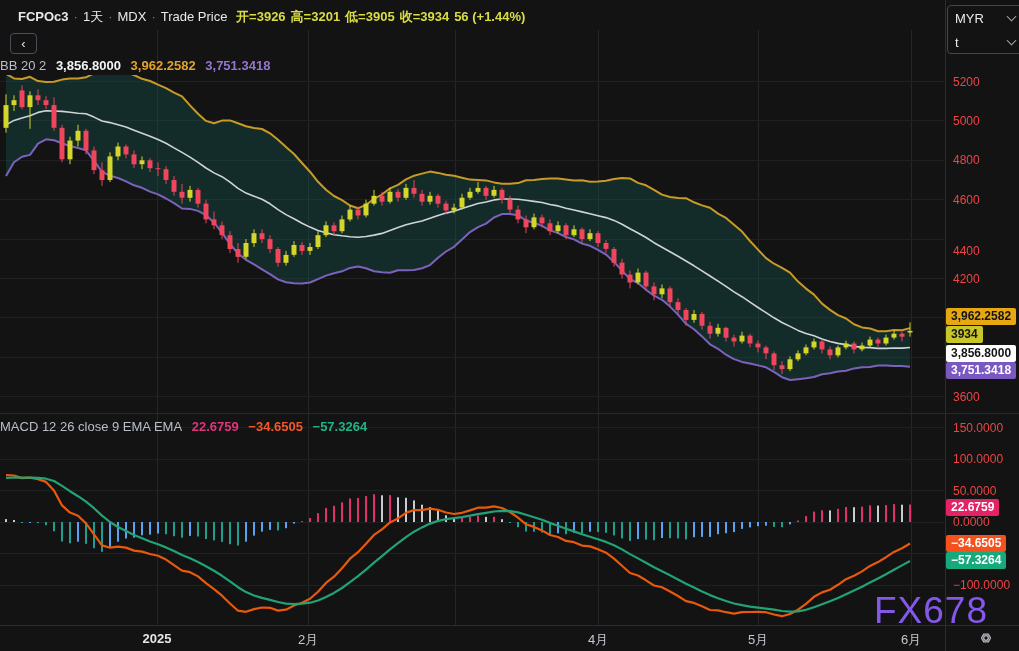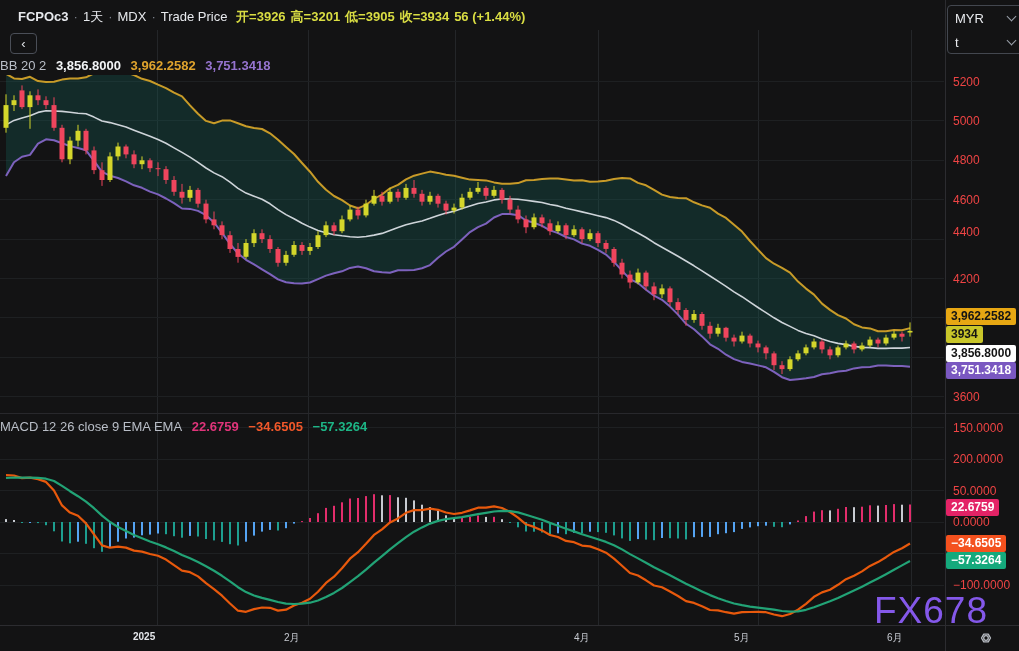--- a/index.html
+++ b/index.html
@@ -19,21 +19,21 @@
             text-align:center;padding:0;cursor:pointer;}
   .legend-row{position:absolute;left:0;font-size:13px;white-space:nowrap;color:#b9bec7;}
   .legend-row span{margin-right:6px;}
   .bb-basis{color:#f2f4f6;font-weight:700;}
   .bb-upper{color:#dfa32d;font-weight:700;}
   .bb-lower{color:#9674cf;font-weight:700;}
   .macd-hist-val{color:#e0347a;font-weight:700;}
   .macd-line-val{color:#f1582a;font-weight:700;}
   .macd-sig-val{color:#1db586;font-weight:700;}
   .axis-label{position:absolute;left:953px;font-size:12px;color:#ef4444;}
-  .time-label{position:absolute;top:631px;width:48px;font-size:10px;color:#c6c9d0;}
+  .time-label{position:absolute;top:631px;width:48px;text-align:center;font-size:13px;color:#c6c9d0;}
   .time-label.bold{font-weight:700;color:#e4e6ea;}
   .badge{position:absolute;left:946px;font-size:12px;font-weight:700;line-height:13px;
          padding:2px 5px;border-radius:2px;white-space:nowrap;}
   .currency-box{position:absolute;left:947px;top:5px;width:76px;height:49px;border:1px solid #43474f;
                 border-radius:4px;box-sizing:border-box;}
   .currency-row{height:24px;display:flex;align-items:center;justify-content:space-between;
                 padding:0 7px;color:#e8eaee;font-size:13px;cursor:pointer;}
   .chev{width:6px;height:6px;border-right:1.5px solid #9aa0aa;border-bottom:1.5px solid #9aa0aa;
         transform:rotate(45deg);margin-top:-3px;}
   .watermark{position:absolute;left:874px;top:590px;width:120px;font-size:37px;letter-spacing:1px;
@@ -456,27 +456,27 @@
     <span class="macd-hist-val">22.6759</span>
     <span class="macd-line-val">−34.6505</span>
     <span class="macd-sig-val">−57.3264</span>
   </div>
 
   <div id="price-ticks">
       <div class="axis-label" style="top: 74.5px;">5200</div>
       <div class="axis-label" style="top: 113.9px;">5000</div>
       <div class="axis-label" style="top: 153.3px;">4800</div>
       <div class="axis-label" style="top: 192.7px;">4600</div>
-      <div class="axis-label" style="top: 225px; text-align: right;">4400</div>
+      <div class="axis-label" style="top: 244px; text-align: right;">4400</div>
       <div class="axis-label" style="top: 271.5px;">4200</div>
       <div class="axis-label" style="top: 389.7px;">3600</div>
     </div>
   <div id="macd-ticks">
       <div class="axis-label" style="top: 420.5px;">150.0000</div>
-      <div class="axis-label" style="top: 452px;">200.0000</div>
+      <div class="axis-label" style="top: 452px;">100.0000</div>
       <div class="axis-label" style="top: 483.5px;">50.0000</div>
       <div class="axis-label" style="top: 515px;">0.0000</div>
       <div class="axis-label" style="top: 578px;">−100.0000</div>
     </div>
   <div id="axis-badges">
       <div class="badge" style="top: 308px; background: rgb(231, 167, 19); color: rgb(20, 20, 20);">3,962.2582</div>
       <div class="badge" style="top: 326px; background: rgb(201, 198, 42); color: rgb(20, 20, 20);">3934</div>
       <div class="badge" style="top: 345px; background: rgb(255, 255, 255); color: rgb(20, 20, 20);">3,856.8000</div>
       <div class="badge" style="top: 362px; background: rgb(122, 88, 193); color: rgb(255, 255, 255);">3,751.3418</div>
       <div class="badge" style="top: 499px; background: rgb(227, 35, 102); color: rgb(255, 255, 255);">22.6759</div>

